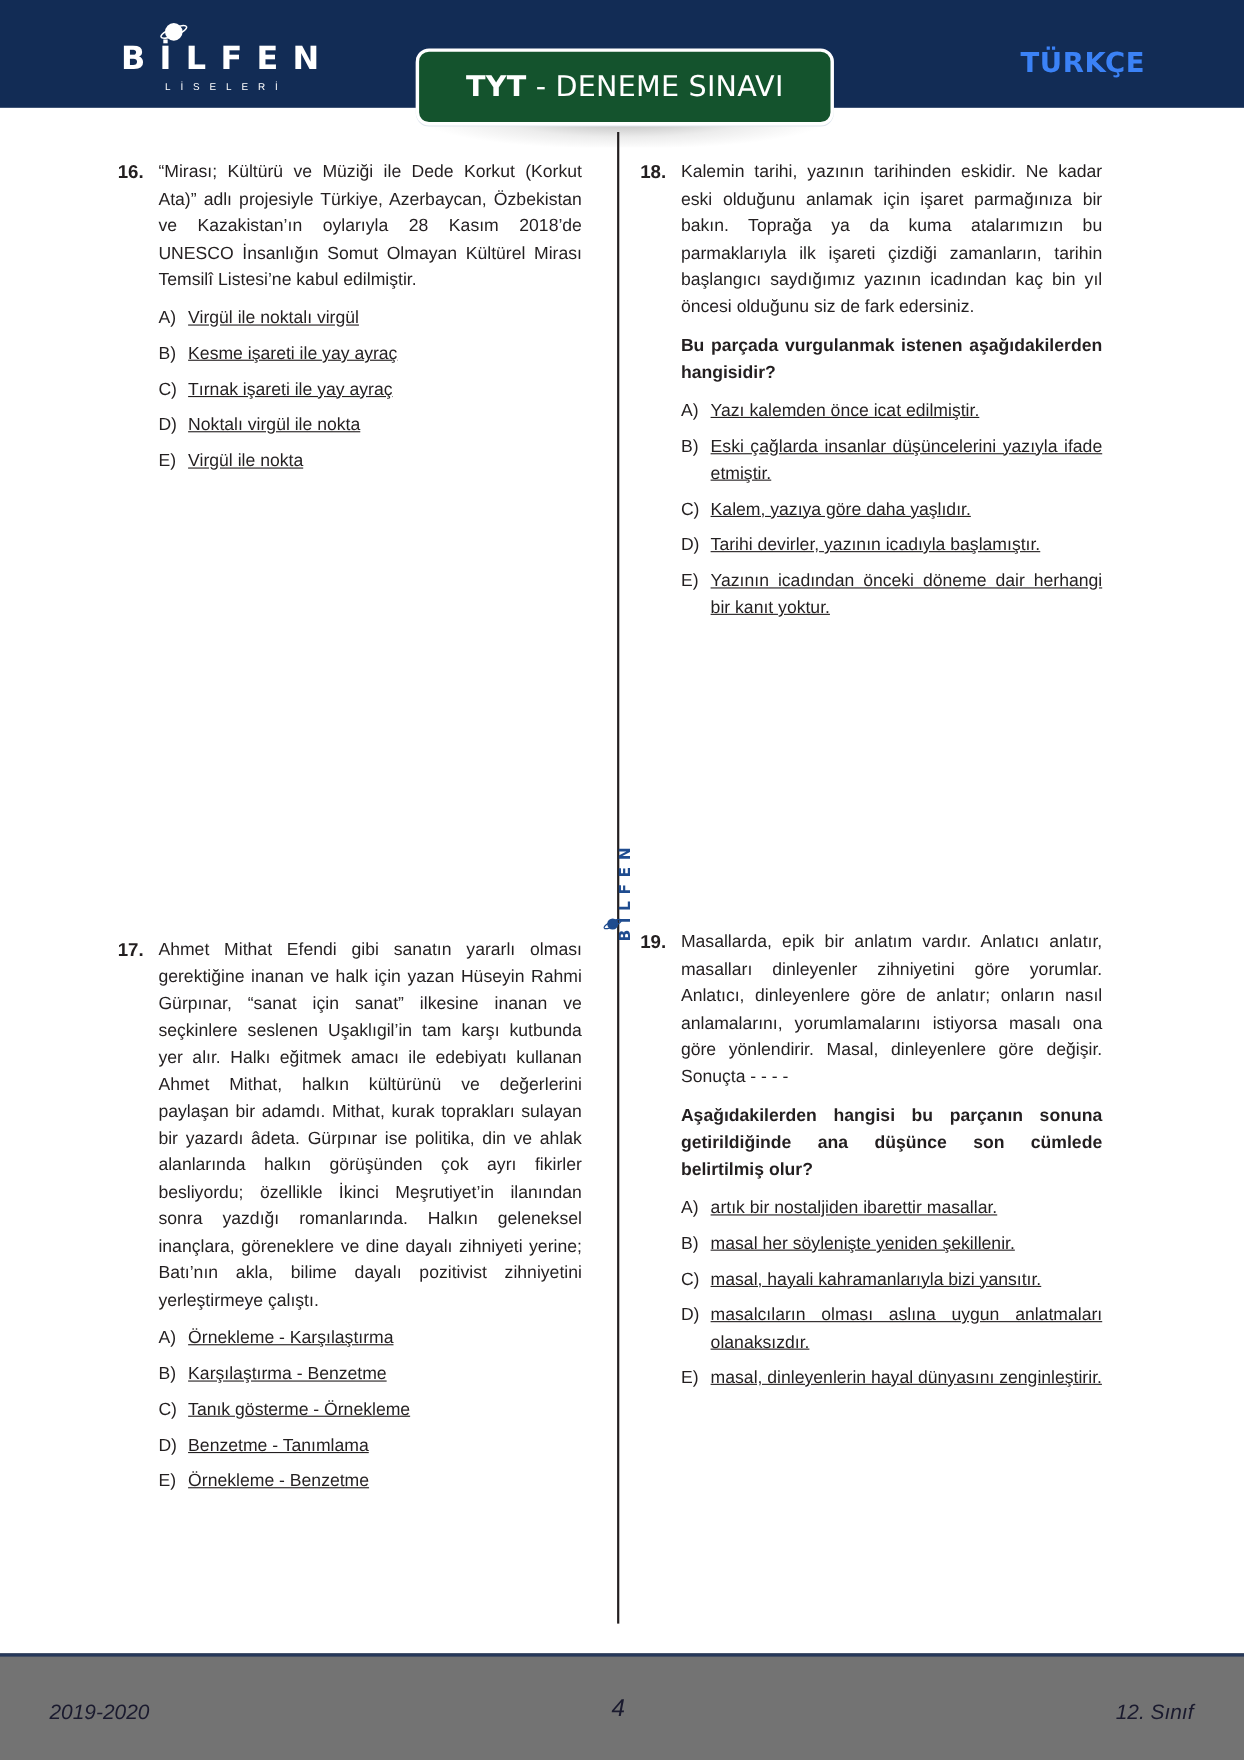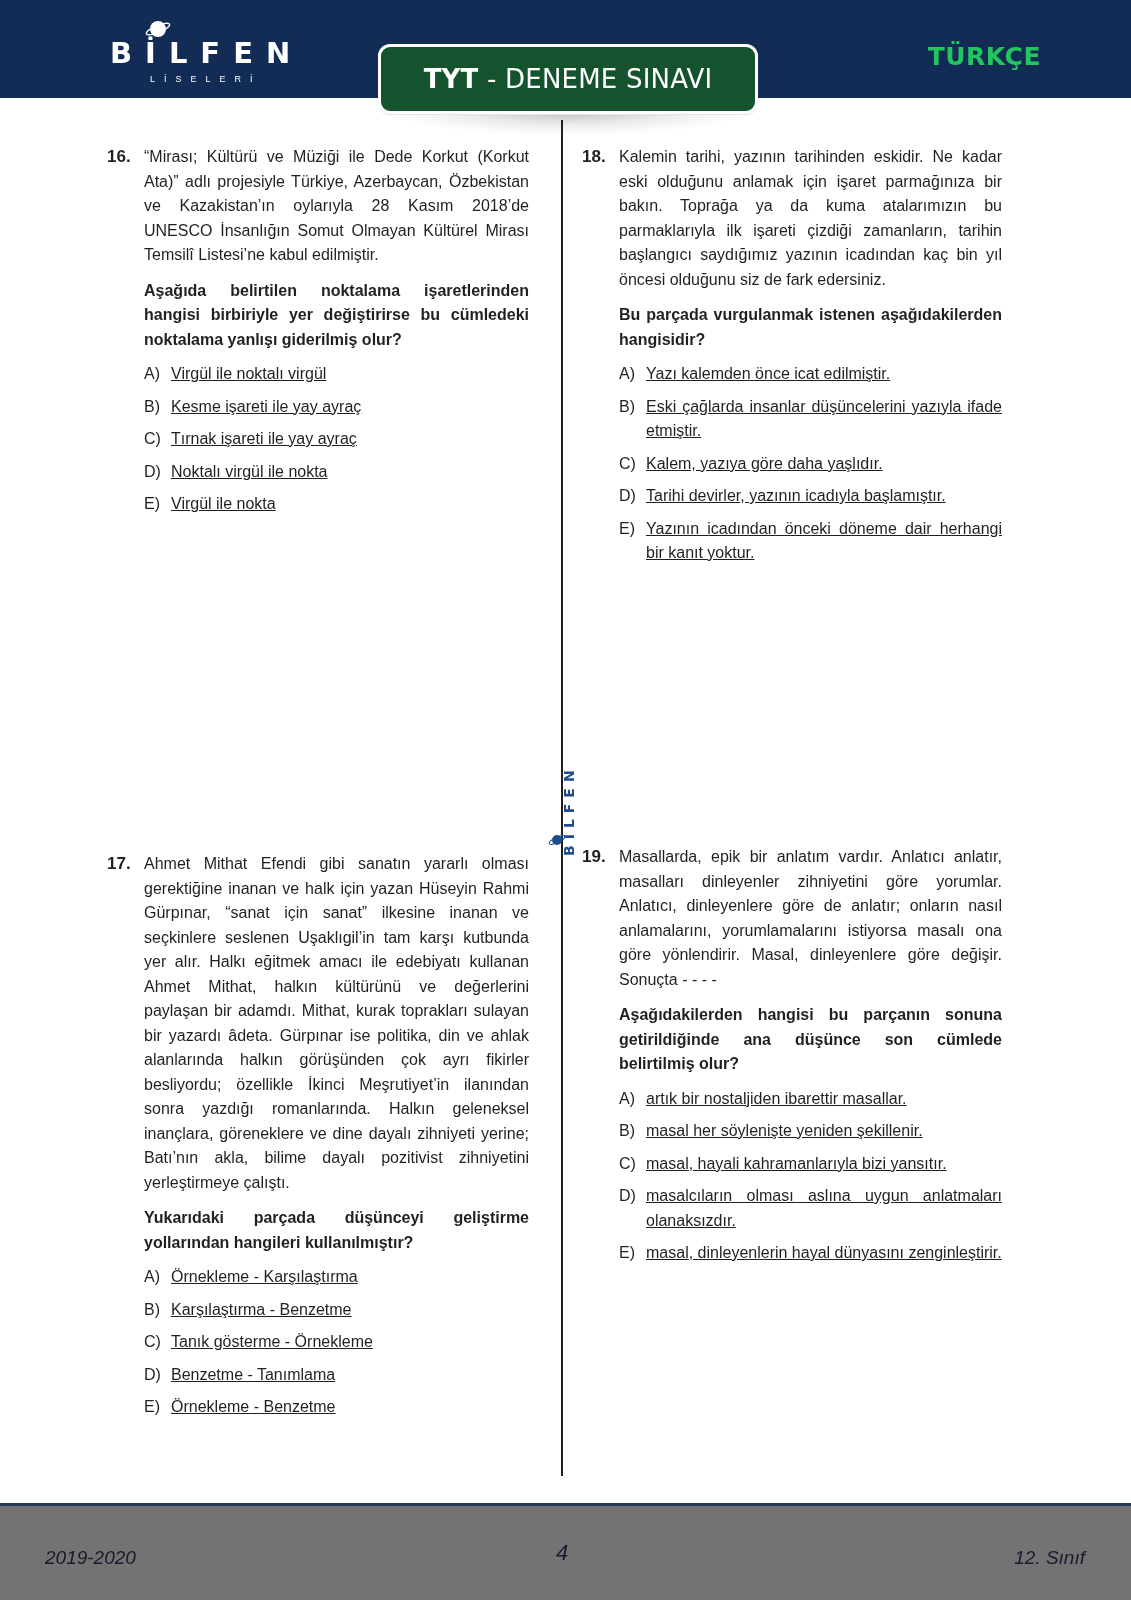--- a/index.html
+++ b/index.html
@@ -4,21 +4,21 @@
 <style>
   * { box-sizing: border-box; margin: 0; padding: 0; }
   html, body { width: 1131px; height: 1600px; background: #ffffff; overflow: hidden; }
   body { position: relative; font-family: "Liberation Sans", sans-serif; color: #231f20; }
 
   .header-band { position: absolute; left: 0; top: 0; width: 1131px; height: 98px; background: #122c55; }
   .logo { position: absolute; left: 110px; top: 18px; width: 180px; height: 66px; }
   .logo-planet { position: absolute; left: 35px; top: 0px; width: 26px; height: 22px; }
   .logo-word { position: absolute; left: 0; top: 20px; font-family: "DejaVu Sans", sans-serif; font-size: 29px; font-weight: bold; color: #fff; letter-spacing: 13px; line-height: 30px; }
   .logo-sub { position: absolute; left: 40px; top: 55px; font-size: 9px; color: #fff; letter-spacing: 9px; line-height: 12px; }
-  .subject { position: absolute; right: 90px; top: 42px; font-family: "DejaVu Sans", sans-serif; font-weight: bold; font-size: 25px; color: #22c55e; letter-spacing: 0.5px; }
+  .subject { position: absolute; right: 90px; top: 42px; font-family: "DejaVu Sans", sans-serif; font-weight: bold; font-size: 25px; color: #3b82f6; letter-spacing: 0.5px; }
 
   .pill-shadow { position: absolute; left: 392px; top: 108px; width: 352px; height: 26px;
     background: radial-gradient(ellipse at 50% 0%, rgba(120,120,120,0.55) 0%, rgba(180,180,180,0.25) 45%, rgba(255,255,255,0) 75%); }
   .pill { position: absolute; left: 378px; top: 44px; width: 380px; height: 70px; background: #14532d;
     border: 3px solid #ffffff; border-radius: 12px; box-shadow: 0 1px 0 #dfe5ee; display: flex; align-items: center; justify-content: center; }
   .pill-text { font-family: "DejaVu Sans", sans-serif; font-size: 26px; color: #fff; white-space: nowrap; letter-spacing: 0.2px; }
   .pill-text b { font-weight: bold; }
 
   .divider { position: absolute; left: 561px; top: 120px; width: 2px; height: 1356px; background: #231f20; }
 
@@ -73,21 +73,20 @@
   <svg class="side-planet" viewBox="0 0 18 16">
     <circle cx="9" cy="8" r="5" fill="#1f4c8f"></circle>
     <ellipse cx="9" cy="8" rx="8.5" ry="2.4" fill="none" stroke="#1f4c8f" stroke-width="1" transform="rotate(-25 9 8)"></ellipse>
   </svg>
 </div>
 
 <div class="question" id="q16">
   <div class="q-num">16.</div>
   <div class="q-body">
     <p>“Mirası; Kültürü ve Müziği ile Dede Korkut (Korkut Ata)” adlı projesiyle Türkiye, Azerbaycan, Özbekistan ve Kazakistan’ın oylarıyla 28 Kasım 2018’de UNESCO İnsanlığın Somut Olmayan Kültürel Mirası Temsilî Listesi’ne kabul edilmiştir.</p>
-    <p class="q-stem">Aşağıda belirtilen noktalama işaretlerinden hangisi birbiriyle yer değiştirirse bu cümledeki noktalama yanlışı giderilmiş olur?</p>
     <div class="options">
       <div class="opt">
           <span class="opt-letter">A)</span>
           <span class="opt-text">Virgül ile noktalı virgül</span>
         </div>
       <div class="opt">
           <span class="opt-letter">B)</span>
           <span class="opt-text">Kesme işareti ile yay ayraç</span>
         </div>
       <div class="opt">
@@ -133,21 +132,20 @@
           <span class="opt-text">Yazının icadından önceki döneme dair herhangi bir kanıt yoktur.</span>
         </div>
     </div>
   </div>
 </div>
 
 <div class="question" id="q17">
   <div class="q-num">17.</div>
   <div class="q-body">
     <p>Ahmet Mithat Efendi gibi sanatın yararlı olması gerektiğine inanan ve halk için yazan Hüseyin Rahmi Gürpınar, “sanat için sanat” ilkesine inanan ve seçkinlere seslenen Uşaklıgil’in tam karşı kutbunda yer alır. Halkı eğitmek amacı ile edebiyatı kullanan Ahmet Mithat, halkın kültürünü ve değerlerini paylaşan bir adamdı. Mithat, kurak toprakları sulayan bir yazardı âdeta. Gürpınar ise politika, din ve ahlak alanlarında halkın görüşünden çok ayrı fikirler besliyordu; özellikle İkinci Meşrutiyet’in ilanından sonra yazdığı romanlarında. Halkın geleneksel inançlara, göreneklere ve dine dayalı zihniyeti yerine; Batı’nın akla, bilime dayalı pozitivist zihniyetini yerleştirmeye çalıştı.</p>
-    <p class="q-stem">Yukarıdaki parçada düşünceyi geliştirme yollarından hangileri kullanılmıştır?</p>
     <div class="options">
       <div class="opt">
           <span class="opt-letter">A)</span>
           <span class="opt-text">Örnekleme - Karşılaştırma</span>
         </div>
       <div class="opt">
           <span class="opt-letter">B)</span>
           <span class="opt-text">Karşılaştırma - Benzetme</span>
         </div>
       <div class="opt">

